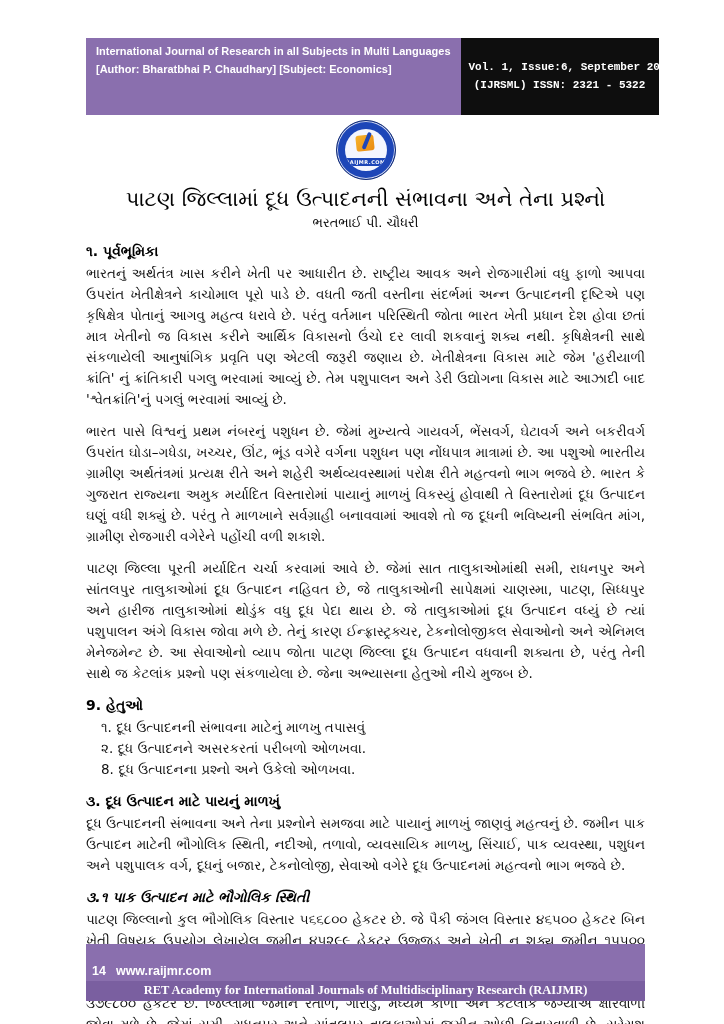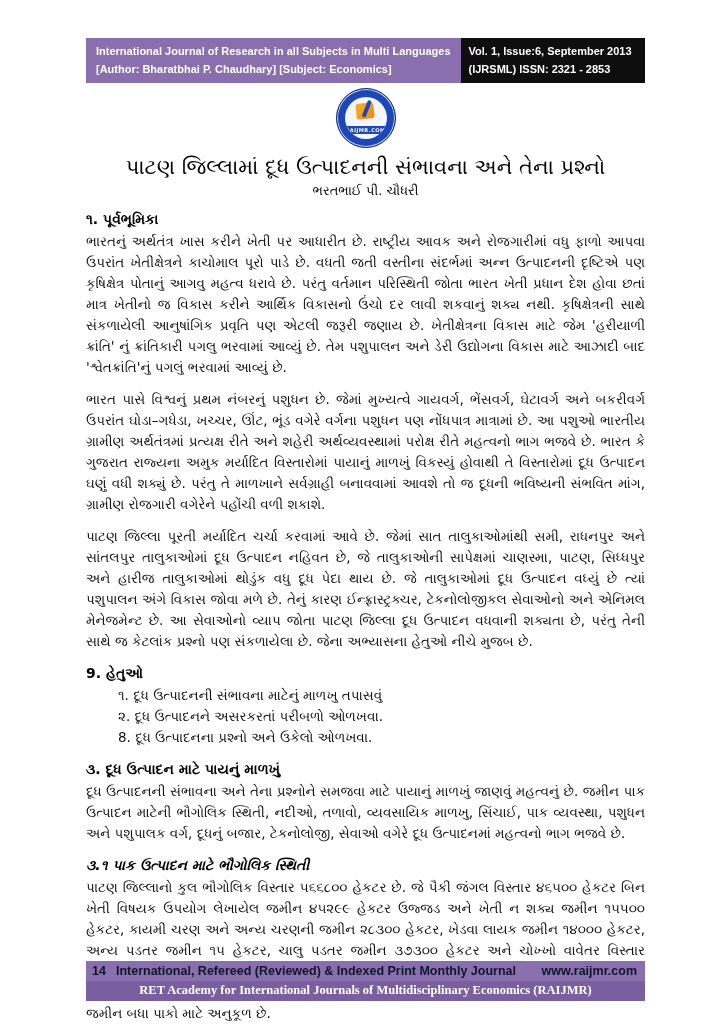--- a/index.html
+++ b/index.html
@@ -17,22 +17,22 @@
   }
   
   .header{display:flex;width:100%;}
   .header-left{
     background:var(--purple);color:#fff;flex:1;
     padding:4px 10px;font-weight:bold;font-size:11px;
     font-family:"Liberation Sans",sans-serif;
   }
   .header-right{
     background:var(--black-box);color:#fff;width:182px;
-    padding:4px 8px;font-weight:bold;font-size:11px;
-    font-family:Liberation Sans, sans-serif;
+    padding:20px 8px;font-weight:bold;font-size:11px;text-align:center;
+    font-family:Liberation Mono, monospace;
   }
   .hrow{line-height:17px;white-space:nowrap;}
   .header-left .hrow{margin:1px 0;}
   .header-right .hrow{margin:1px 0;}
   
   .logo-wrap{text-align:center;margin-top:5px;height:62px;}
   .logo{
     display:inline-block;width:58px;height:58px;border-radius:50%;
     background:#1d46b8;position:relative;border:1px solid #122b74;
     box-shadow:0 0 0 1px #cfd6ee inset;
@@ -59,27 +59,27 @@
   .title{
     text-align:center;font-weight:normal;font-size:21px;line-height:26px;
     margin-top:4px;color:#000;
   }
   .author{text-align:center;font-size:13px;margin-top:3px;color:#000000;}
   
   .body{margin-top:10px;font-size:13.5px;line-height:21px;text-align:justify;color:#101010;}
   .h{font-weight:bold;font-size:14px;margin:9px 0 1px;color:#000;text-align:left;}
   .hi{font-style:italic;}
   .body p{margin:0 0 11px 0;}
-  .list{margin:0 0 11px 32px;}
+  .list{margin:0 0 11px 15px;}
   .li{line-height:21px;}
   
   .footer{position:absolute;left:86px;right:79px;bottom:23px;}
   .f1{
-    display:flex;align-items:center;background:var(--purple);color:#0f172a;
-    font-weight:bold;font-size:12.5px;padding:3px 8px 3px 6px;
+    display:flex;align-items:center;background:var(--purple);color:#ffffff;
+    font-weight:bold;font-size:12.5px;padding:20px 8px 3px 6px;
     font-family:"Liberation Sans",sans-serif;
   }
   .pnum{margin-right:10px;}
   .fj{flex:1;}
   .fw{margin-left:0;}
   .f2{
     background:var(--purple-dark);color:#fff;text-align:center;
     font-family:"Liberation Serif",serif;font-weight:bold;font-size:12.5px;
     padding:2px 0 3px;
   }
@@ -89,21 +89,21 @@
 
 <div class="page">
 
   <div class="header">
     <div class="header-left">
       <div class="hrow">International Journal of Research in all Subjects in Multi Languages</div>
       <div class="hrow">[Author: Bharatbhai P. Chaudhary] [Subject: Economics]</div>
     </div>
     <div class="header-right">
       <div class="hrow">Vol. 1, Issue:6, September 2013</div>
-      <div class="hrow">(IJRSML)  ISSN: 2321 - 2853</div>
+      <div class="hrow">(IJRSML)  ISSN: 2321 - 5322</div>
     </div>
   </div>
 
   <div class="logo-wrap">
     <div class="logo">
       <div class="logo-inner">
         <div class="emblem"></div>
         <div class="logo-site">RAIJMR.COM</div>
       </div>
     </div>
@@ -130,19 +130,18 @@
     <p>દૂધ ઉત્પાદનની સંભાવના અને તેના પ્રશ્નોને સમજવા માટે પાયાનું માળખું જાણવું મહત્વનું છે. જમીન પાક ઉત્પાદન માટેની ભૌગોલિક સ્થિતી, નદીઓ, તળાવો, વ્યવસાયિક માળખુ, સિંચાઈ, પાક વ્યવસ્થા, પશુધન અને પશુપાલક વર્ગ, દૂધનું બજાર, ટેકનોલોજી, સેવાઓ વગેરે દૂધ ઉત્પાદનમાં મહત્વનો ભાગ ભજવે છે.</p>
 
     <div class="h hi">૩.૧ પાક ઉત્પાદન માટે ભૌગોલિક સ્થિતી</div>
     <p>પાટણ જિલ્લાનો કુલ ભૌગોલિક વિસ્તાર ૫૬૬૮૦૦ હેકટર છે. જે પૈકી જંગલ વિસ્તાર ૪૬૫૦૦ હેકટર બિન ખેતી વિષયક ઉપયોગ લેખાયેલ જમીન ૪૫૨૯૯ હેકટર ઉજ્જડ અને ખેતી ન શક્ય જમીન ૧૫૫૦૦ હેકટર, કાયમી ચરણ અને અન્ય ચરણની જમીન ૨૮૩૦૦ હેકટર, ખેડવા લાયક જમીન ૧૪૦૦૦ હેકટર, અન્ય પડતર જમીન ૧૫ હેકટર, ચાલુ પડતર જમીન ૩૭૩૦૦ હેકટર અને ચોખ્ખો વાવેતર વિસ્તાર ૩૭૯૮૦૦ હેકટર છે. જિલ્લામાં જમીન રેતાળ, ગોરાડુ, મધ્યમ કાળી અને કેટલીક જગ્યાએ ક્ષારવાળી જોવા મળે છે. જેમાં સમી, રાધનપુર અને સાંતલપુર તાલુકાઓમાં જમીન ઓછી નિતારવાળી છે. સરેરાશ જમીન બધા પાકો માટે અનુકૂળ છે.</p>
 
   </div>
 
   <div class="footer">
     <div class="f1">
       <span class="pnum">14</span>
-      <span class="fj">International, Refereed (Reviewed) &amp; Indexed Print Monthly Journal</span>
       <span class="fw">www.raijmr.com</span>
     </div>
-    <div class="f2">RET Academy for International Journals of Multidisciplinary Economics (RAIJMR)</div>
+    <div class="f2">RET Academy for International Journals of Multidisciplinary Research (RAIJMR)</div>
   </div>
 
 </div>
 
 </body></html>

